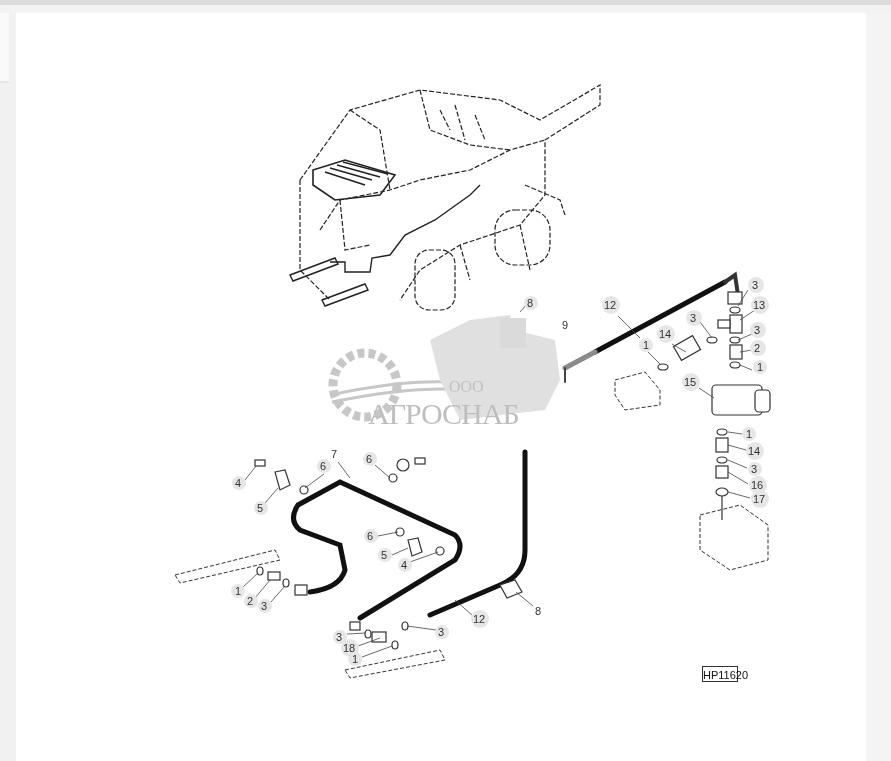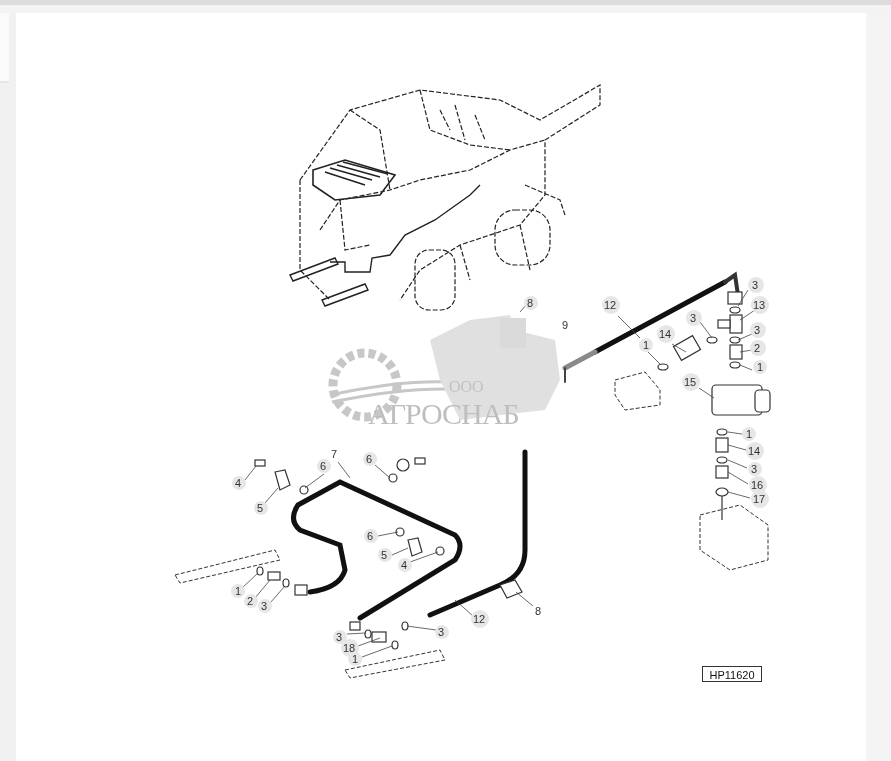--- a/index.html
+++ b/index.html
@@ -5,21 +5,21 @@
   html,body{margin:0;padding:0;}
   body{width:891px;height:761px;background:#f1f1f1;position:relative;overflow:hidden;font-family:"Liberation Sans",sans-serif;}
   .topbar{position:absolute;left:0;top:0;width:891px;height:5px;background:#dcdcdc;}
   .topbar2{position:absolute;left:0;top:5px;width:891px;height:8px;background:#f3f3f3;}
   .left-tab{position:absolute;left:0;top:13px;width:9px;height:68px;background:#fafafa;border-bottom:2px solid #e6e6e6;}
   .right-gutter{position:absolute;left:866px;top:13px;width:25px;height:748px;background:#f4f4f4;}
   .panel{position:absolute;left:16px;top:13px;width:850px;height:748px;background:#fff;}
   svg{position:absolute;left:0;top:0;}
   .lbl{font-family:"Liberation Sans",sans-serif;font-size:11px;fill:#333;}
   .circ{fill:#e6e6e6;stroke:none;}
-  .hp{position:absolute;left:702px;top:666px;width:60px;height:16px;border:1px solid #333;background:#fff;font-size:11px;line-height:16px;text-align:center;color:#111;box-sizing:border-box;}
+  .hp{position:absolute;left:702px;top:666px;width:36px;height:16px;border:1px solid #333;background:#fff;font-size:11px;line-height:16px;text-align:center;color:#111;box-sizing:border-box;}
   .wm-ooo{font-family:"Liberation Serif",serif;font-size:16px;fill:#8e8e8e;}
   .wm-name{font-family:"Liberation Serif",serif;font-size:30px;fill:#8a8a8a;letter-spacing:-1px;}
 </style>
 </head>
 <body>
 
 <div class="topbar"></div>
 <div class="topbar2"></div>
 <div class="left-tab"></div>
 <div class="right-gutter"></div>

